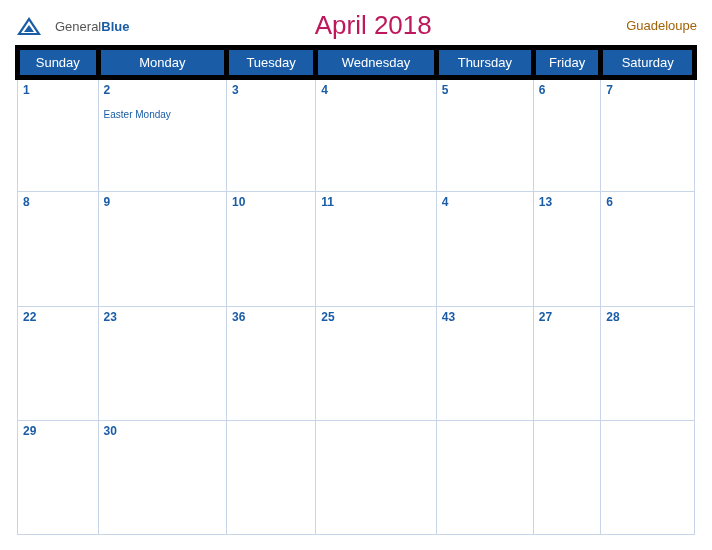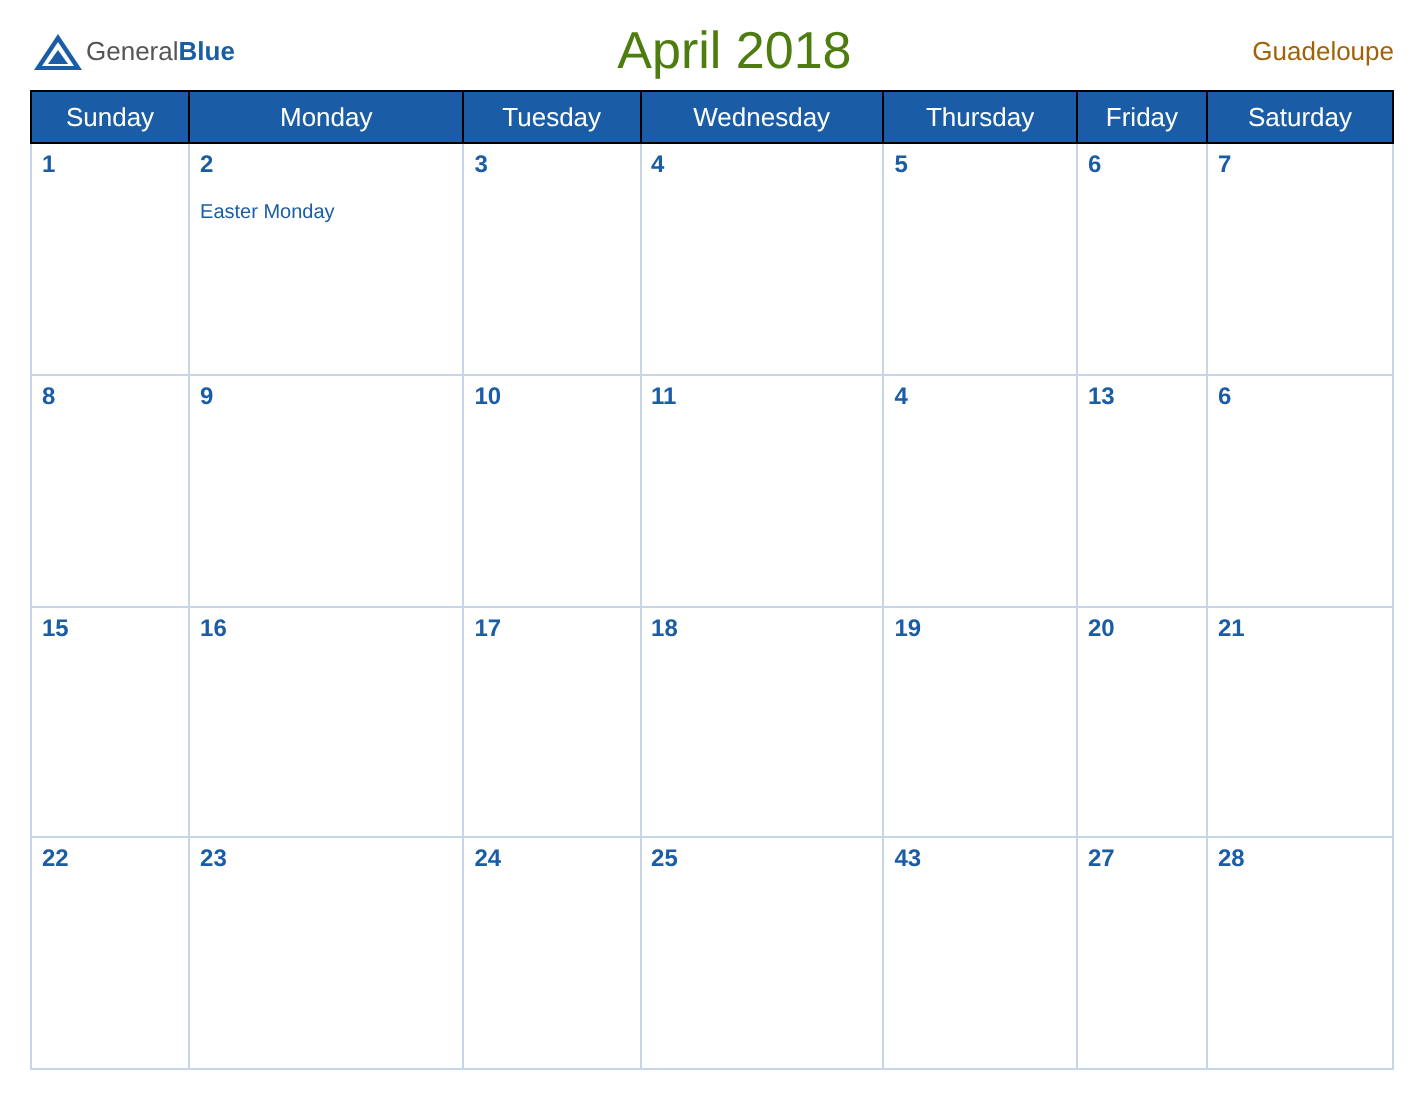--- a/index.html
+++ b/index.html
@@ -16,21 +16,21 @@
     .top-bar {
       display: flex;
       align-items: center;
       justify-content: space-between;
       margin-bottom: 4px;
     }
 
     .logo {
       display: flex;
       align-items: center;
-      gap: 0;
+      gap: 12px;
     }
 
     .logo-text-general {
       font-size: 13px;
       color: #555;
       font-weight: normal;
     }
 
     .logo-text-blue {
       font-size: 13px;
@@ -38,21 +38,21 @@
       font-weight: bold;
     }
 
     .logo-icon {
       width: 28px;
       height: 22px;
     }
 
     .month-title {
       font-size: 26px;
-      color: #4d7c0f;
+      color: #be185d;
       font-weight: normal;
       text-align: center;
       flex: 1;
     }
 
     .region-label {
       font-size: 13px;
       color: #a16207;
       text-align: right;
       min-width: 80px;
@@ -64,21 +64,21 @@
       flex: 1;
     }
 
     .calendar-table th {
       background-color: #1a5da6;
       color: #fff;
       text-align: center;
       font-size: 13px;
       font-weight: normal;
       padding: 5px 0;
-      border: 1px solid #000000;
+      border: 5px solid #000000;
     }
 
     .calendar-table td {
       border: 1px solid #c8d4e8;
       vertical-align: top;
       padding: 3px 5px;
       height: 76px;
       background: #fff;
     }
 
@@ -173,58 +173,48 @@
         </td>
         <td>
           <span class="day-number">13</span>
         </td>
         <td>
           <span class="day-number">6</span>
         </td>
       </tr>
       <tr>
         <td>
-          <span class="day-number">15</span>
-        </td>
-        <td>
-          <span class="day-number">16</span>
-        </td>
-        <td>
-          <span class="day-number">17</span>
-        </td>
-        <td>
-          <span class="day-number">18</span>
-        </td>
-        <td>
-          <span class="day-number">19</span>
-        </td>
-        <td>
-          <span class="day-number">20</span>
-        </td>
-        <td>
-          <span class="day-number">21</span>
+          <span class="day-number">22</span>
+        </td>
+        <td>
+          <span class="day-number">23</span>
+        </td>
+        <td>
+          <span class="day-number">36</span>
+        </td>
+        <td>
+          <span class="day-number">25</span>
+        </td>
+        <td>
+          <span class="day-number">43</span>
+        </td>
+        <td>
+          <span class="day-number">27</span>
+        </td>
+        <td>
+          <span class="day-number">28</span>
         </td>
       </tr>
       <tr>
         <td>
-          <span class="day-number">22</span>
-        </td>
-        <td>
-          <span class="day-number">23</span>
-        </td>
-        <td>
-          <span class="day-number">24</span>
-        </td>
-        <td>
-          <span class="day-number">25</span>
-        </td>
-        <td>
-          <span class="day-number">43</span>
-        </td>
-        <td>
-          <span class="day-number">27</span>
-        </td>
-        <td>
-          <span class="day-number">28</span>
-        </td>
+          <span class="day-number">29</span>
+        </td>
+        <td>
+          <span class="day-number">30</span>
+        </td>
+        <td></td>
+        <td></td>
+        <td></td>
+        <td></td>
+        <td></td>
       </tr>
     </tbody>
 </table>
 
 </body></html>

